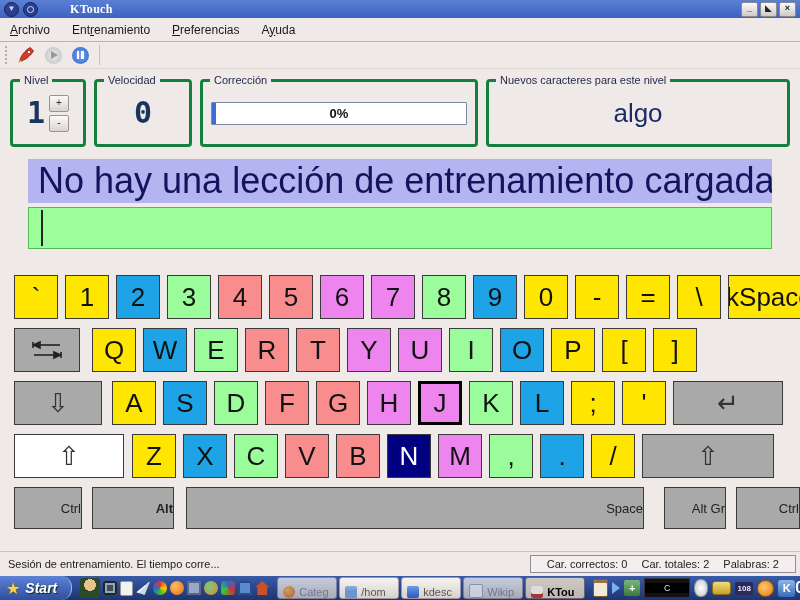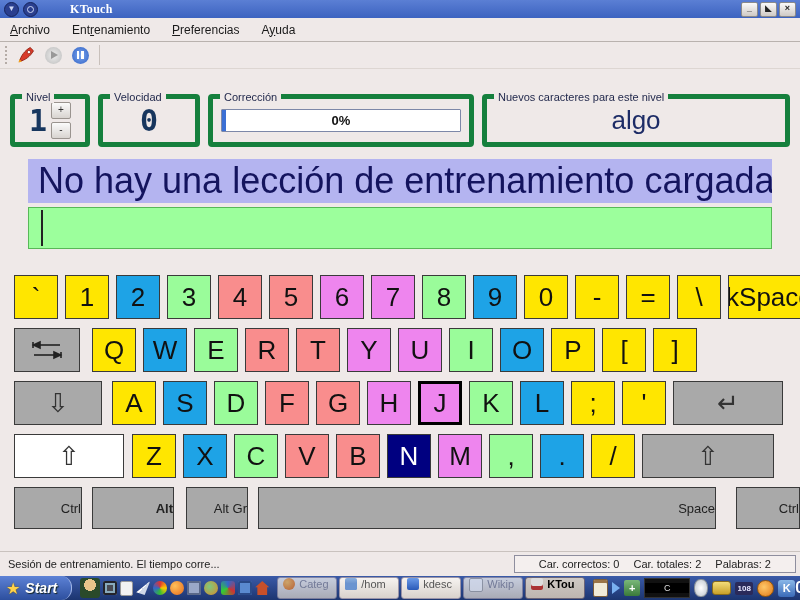--- a/index.html
+++ b/index.html
@@ -29,21 +29,21 @@
   .play-circle{width:17px;height:17px;border-radius:50%;background:radial-gradient(#eee,#bbb);
     display:flex;align-items:center;justify-content:center;}
   .play-tri{width:0;height:0;border-left:7px solid #999;border-top:4.5px solid transparent;border-bottom:4.5px solid transparent;margin-left:2px;}
   .pause-circle{width:17px;height:17px;border-radius:50%;background:radial-gradient(#7fa8ef,#2d5fc4);
     display:flex;align-items:center;justify-content:center;gap:2px;}
   .pause-circle i{display:block;width:2.5px;height:8px;background:#fff;}
   .tool-sep{width:1px;height:20px;background:#c8c0bb;margin-left:4px;}
 
   
   .panels{display:flex;padding:10px 10px 4px 10px;gap:8px;height:68px;}
-  .groupbox{position:relative;border:5px solid #15803d;border-radius:4px;margin-top:15px;}
+  .groupbox{position:relative;border:3px solid #15803d;border-radius:4px;margin-top:0;}
   .gb-label{position:absolute;top:-8px;left:7px;background:#efe9e8;padding:0 4px;font-size:11px;color:#232a4d;white-space:nowrap;}
   .gb-level{width:70px;display:flex;align-items:center;justify-content:center;gap:4px;}
   .gb-speed{width:92px;display:flex;align-items:center;justify-content:center;}
   .gb-correct{flex:1;display:flex;align-items:center;padding:0 8px;}
   .gb-new{width:298px;display:flex;align-items:center;justify-content:center;}
   .lcd{font-family:"DejaVu Sans Mono",monospace;font-weight:bold;font-size:30px;color:#17365e;line-height:30px;}
   .spin-col{display:flex;flex-direction:column;gap:3px;}
   .spin-btn{width:18px;height:15px;background:linear-gradient(#fbfbfb,#d8d4d0);border:1px solid #9a948f;
     border-radius:2px;font-size:10px;line-height:13px;text-align:center;color:#333;}
   .progress{flex:1;height:21px;border:1px solid #7d88a8;background:#fff;position:relative;border-radius:1px;}
@@ -73,21 +73,21 @@
   .kkey.focus{border:3px solid #000;}
   .kkey.target{color:#fff;}
   .kkey.modrow{font-size:13px;color:#222;height:42px;justify-content:flex-end;}
   .kkey .clip{margin-left:-52px;white-space:nowrap;}
   .kkey .glyph-big{font-size:26px;color:#333;}
 
   
   .statusbar{margin-top:auto;height:24px;border-top:1px solid #c9c2be;display:flex;align-items:center;
     font-size:11px;color:#222;padding:0 4px;}
   .status-msg{padding-left:4px;}
-  .stats-box{margin-left:auto;border:1px solid #8e8e9e;background:#f4efee;padding:2px 24px;display:flex;gap:14px;justify-content:space-between;}
+  .stats-box{margin-left:auto;border:1px solid #8e8e9e;background:#f4efee;padding:2px 16px;display:flex;gap:14px;justify-content:space-between;}
 
   
   .taskbar{position:absolute;left:0;bottom:0;width:800px;height:24px;
     background:linear-gradient(180deg,#3a5aa8,#1c3570);display:flex;align-items:center;color:#fff;}
   .start-btn{height:24px;background:linear-gradient(180deg,#5d82d6,#2d4f9e);border-radius:0 11px 11px 0;
     display:flex;align-items:center;padding:0 14px 0 6px;gap:5px;border-right:1px solid #9fb4e6;}
   .star{color:#ffd24a;font-size:16px;text-shadow:0 0 2px #7a5c00;}
   .start-label{font-style:italic;font-weight:bold;font-size:14px;color:#fff;text-shadow:1px 1px 1px #122;}
   .ql{display:flex;align-items:center;gap:3px;margin-left:8px;}
   .ic{width:14px;height:14px;border-radius:2px;flex:none;}
@@ -96,21 +96,21 @@
   .ic-document{background:#f2f2f2;border:1px solid #999;width:11px;height:13px;}
   .ic-plane{background:linear-gradient(135deg,#fff 50%,#cfd8e8 50%);clip-path:polygon(0 80%,100% 0,60% 100%);}
   .ic-pinwheel{background:conic-gradient(#d33,#fc0,#3b3,#36c,#d33);border-radius:50%;}
   .ic-firefox{background:radial-gradient(circle at 35% 35%,#ffc05a,#e66a1a);border-radius:50%;}
   .ic-display{background:#9aa8c8;box-shadow:inset 0 0 0 2px #5a6888;}
   .ic-globe{background:radial-gradient(circle at 40% 40%,#7ec97e,#d88a2a);border-radius:50%;}
   .ic-palette{background:conic-gradient(#36c,#c33,#3c3,#36c);border-radius:3px;}
   .ic-screen{background:#5a8ad0;box-shadow:inset 0 0 0 2px #2a4a88;}
   .ic-home{background:#c8502a;clip-path:polygon(50% 0,100% 45%,85% 45%,85% 100%,15% 100%,15% 45%,0 45%);}
   .win-buttons{display:flex;margin-left:8px;gap:2px;}
-  .win-btn{height:20px;display:flex;align-items:flex-start;gap:4px;padding:0 5px;border-radius:3px;
+  .win-btn{height:20px;display:flex;align-items:flex-end;gap:4px;padding:0 5px;border-radius:3px;
     background:linear-gradient(#f6f3f0,#d8d2cc);border:1px solid #9a94a8;font-size:11px;color:#555;
     width:48px;overflow:hidden;white-space:nowrap;}
   .win-btn.light{opacity:.75;color:#8a8a9a;}
   .win-btn.active{background:linear-gradient(#cfc9c4,#bdb6b0);color:#000;font-weight:bold;border:1px solid #6a6478;}
   .wicon{width:12px;height:12px;flex:none;border-radius:2px;}
   .wic-firefox{background:radial-gradient(circle at 35% 35%,#ffc05a,#e66a1a);border-radius:50%;}
   .wic-folder{background:linear-gradient(#8ab0e0,#4a74b8);box-shadow:inset 0 -7px 0 #6a94d0;}
   .wic-folder-blue{background:linear-gradient(#6a9ae8,#2a5ab8);}
   .wic-document{background:#fff;border:1px solid #aaa;}
   .wic-ktouch{background:#ddd;box-shadow:inset 0 -4px 0 #a33;}
@@ -388,25 +388,25 @@
           <span class="glyph-big">⇧</span>
         </div>
       </div>
       <div class="krow">
         <div class="kkey modrow" style="background: rgb(169, 169, 169); width: 68px; margin-right: 10px;">
           <span>Ctrl</span>
         </div>
         <div class="kkey modrow" style="background: rgb(169, 169, 169); width: 82px; margin-right: 12px; font-weight: bold;">
           <span>Alt</span>
         </div>
+        <div class="kkey modrow" style="background: rgb(169, 169, 169); width: 458px; margin-right: 20px;">
+          <span>Space</span>
+        </div>
         <div class="kkey modrow" style="background: rgb(169, 169, 169); width: 62px; margin-right: 10px;">
           <span>Alt Gr</span>
-        </div>
-        <div class="kkey modrow" style="background: rgb(169, 169, 169); width: 458px; margin-right: 20px;">
-          <span>Space</span>
         </div>
         <div class="kkey modrow" style="background: rgb(169, 169, 169); width: 64px;">
           <span>Ctrl</span>
         </div>
       </div>
     </div>
 
   <div class="statusbar">
     <span class="status-msg">Sesión de entrenamiento. El tiempo corre...</span>
     <div class="stats-box">

